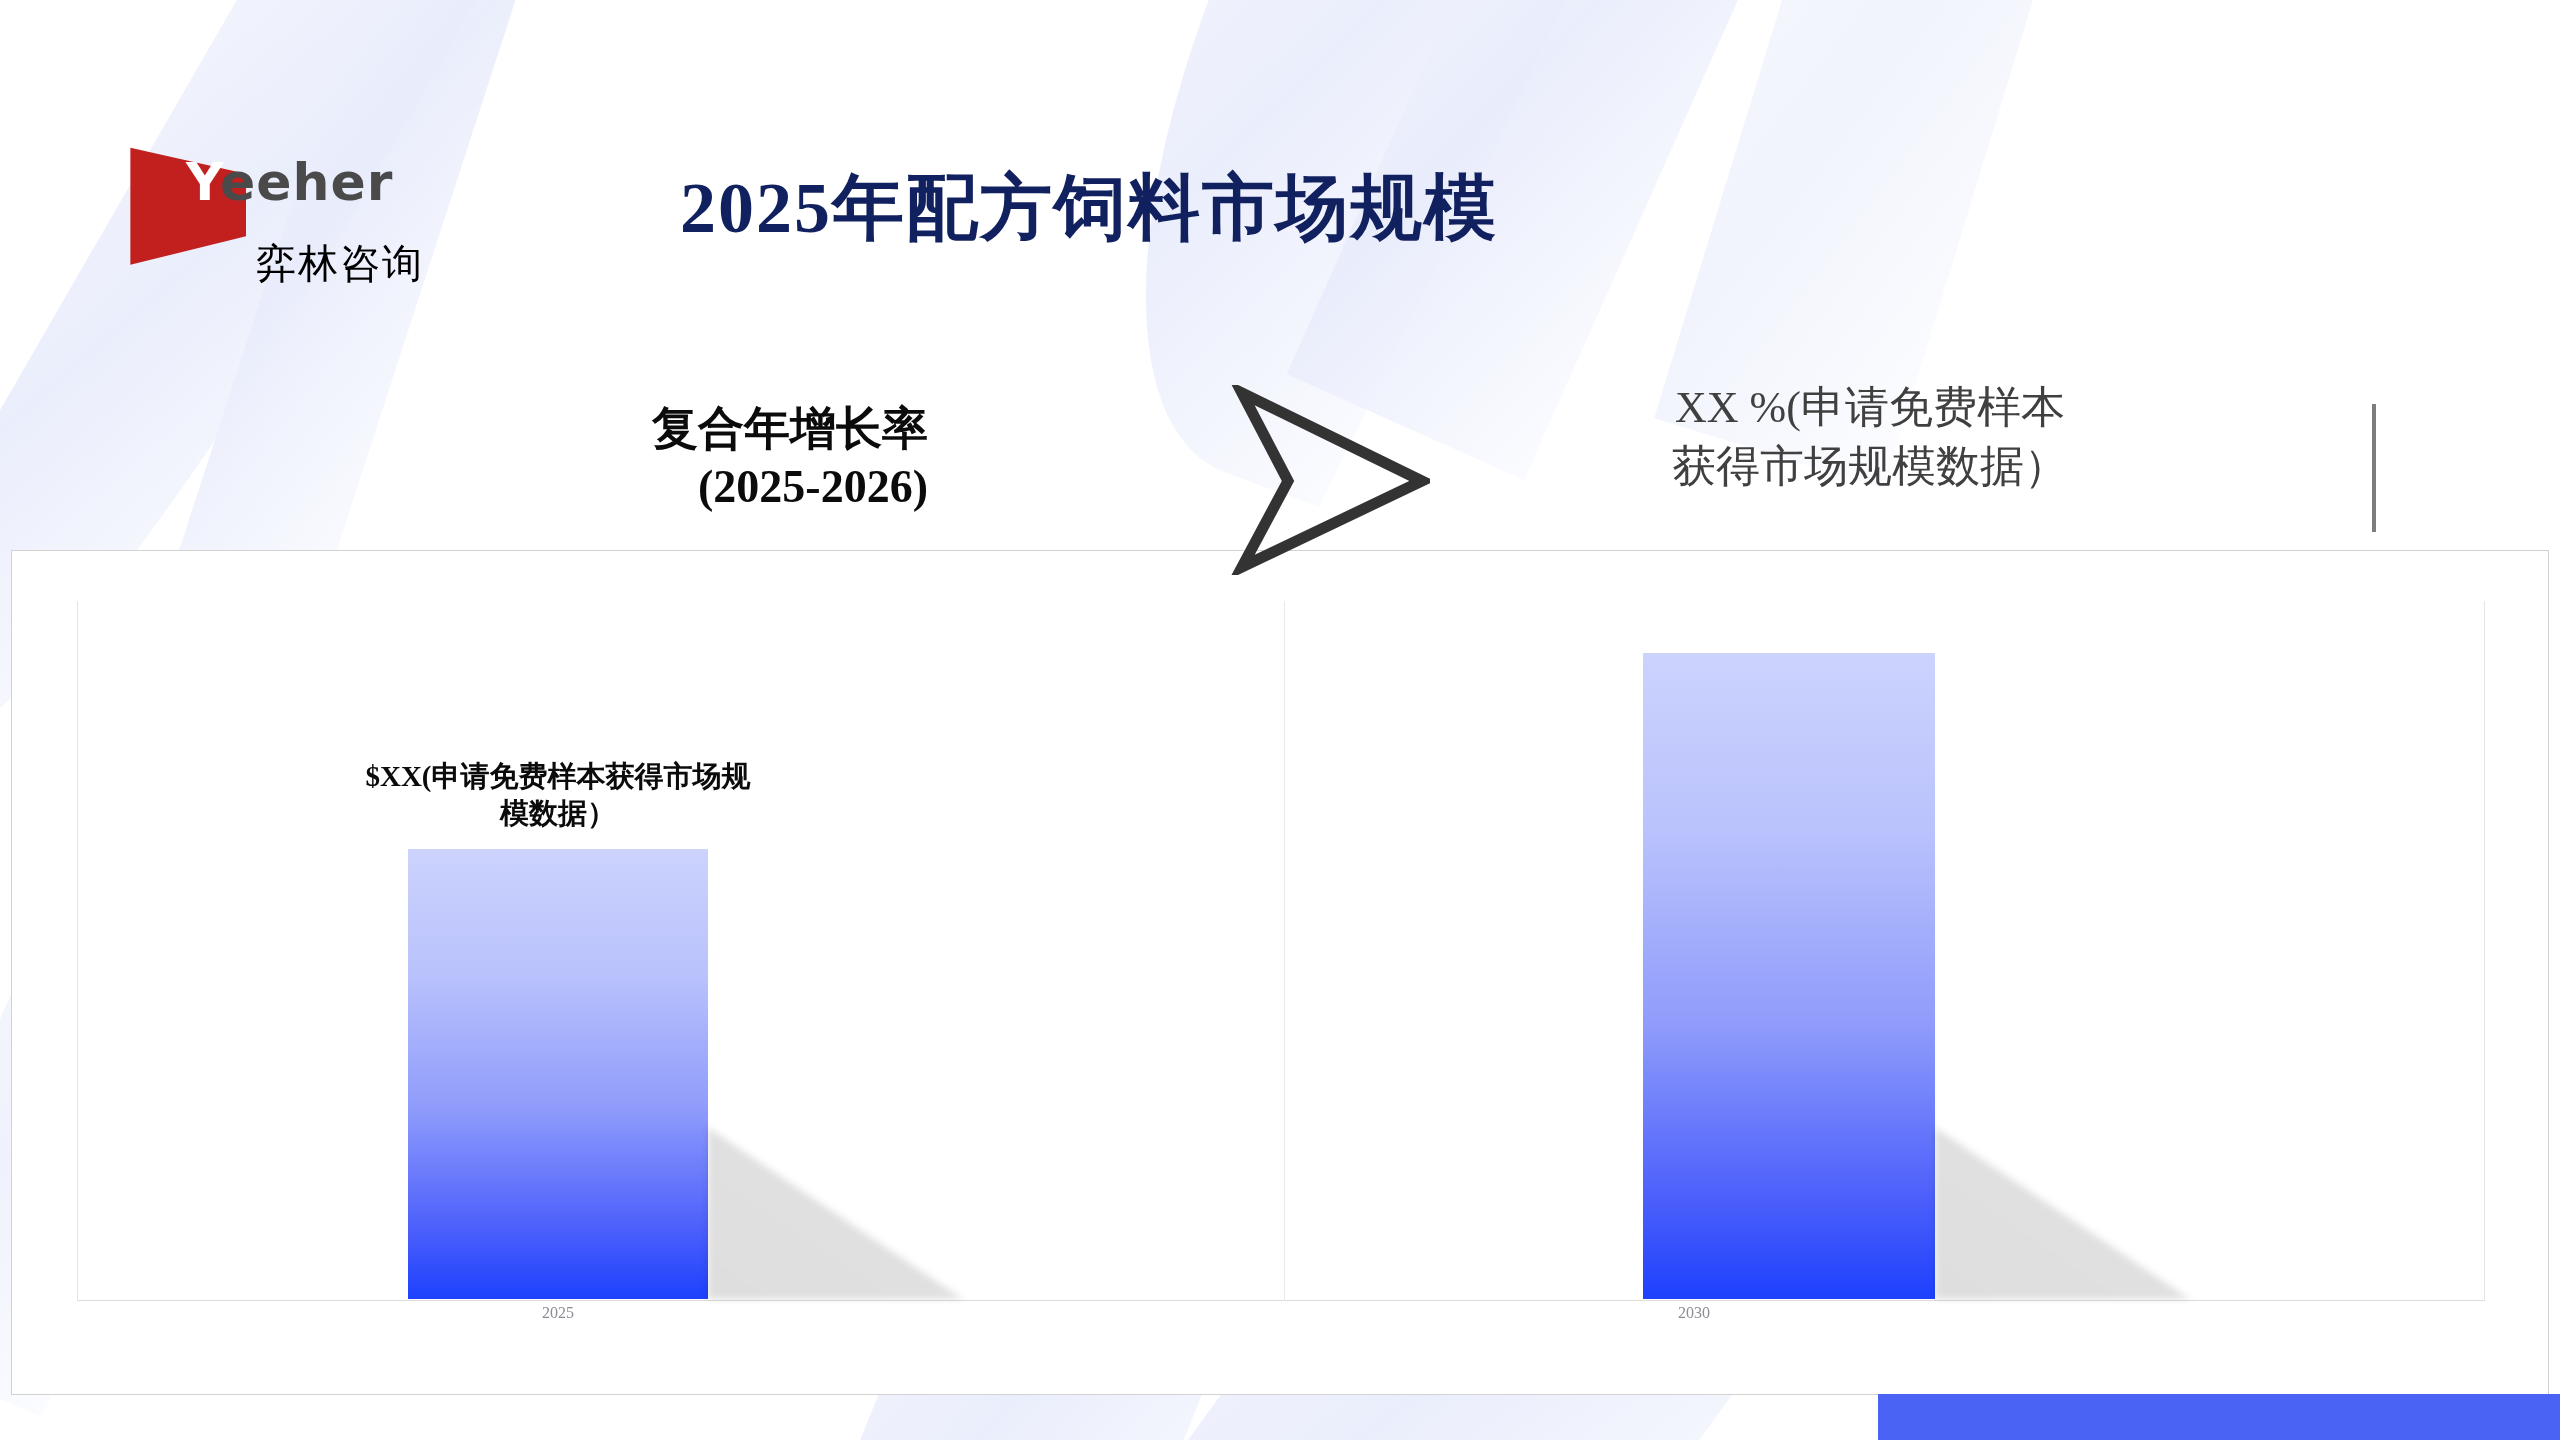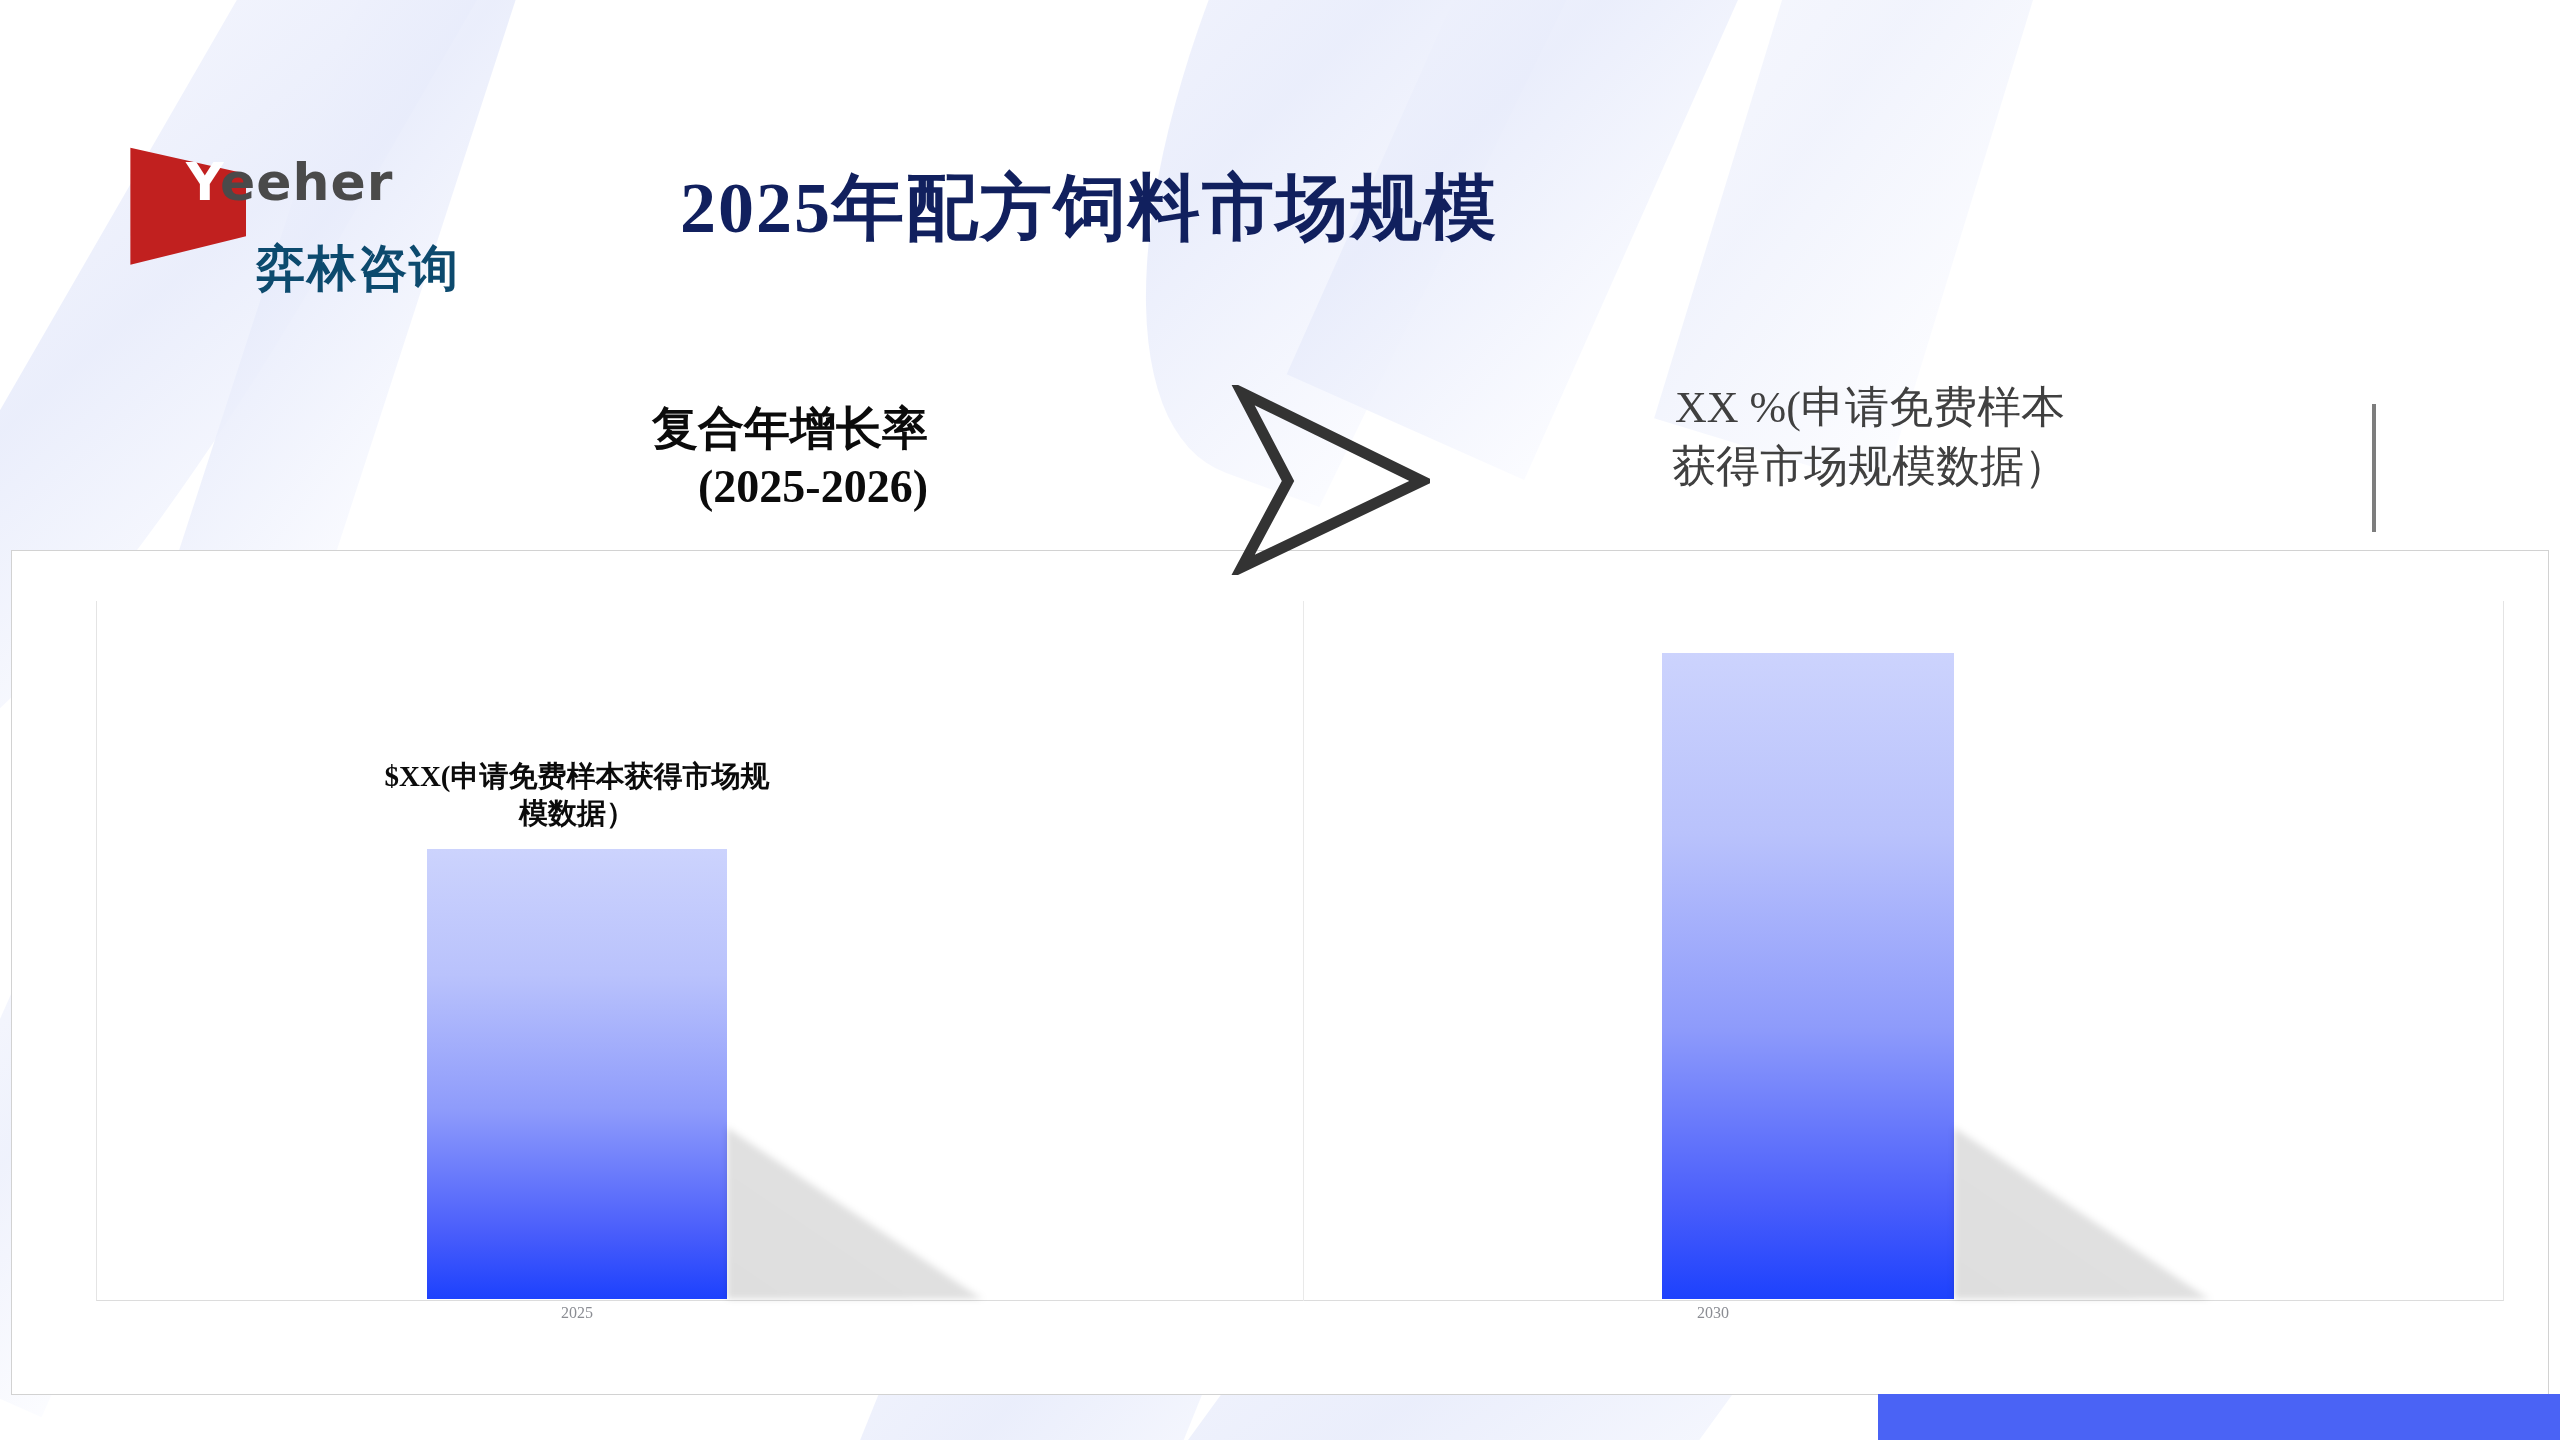--- a/index.html
+++ b/index.html
@@ -37,21 +37,21 @@
   .logo-word {
     position:absolute; left:58px; top:36px;
     font-family:"DejaVu Sans", sans-serif;
     font-weight:900; font-size:52px; letter-spacing:1px; line-height:1;
     color:#4a4a4a;
   }
   .logo-word .y-white { color:#ffffff; }
   .logo-cn {
     position:absolute; left:128px; top:116px;
     font-family:"DejaVu Sans", sans-serif;
-    font-weight:700; font-size:49px; letter-spacing:2px; color:#0c4a6e;
+    font-weight:400; font-size:40px; letter-spacing:2px; color:#000000;
   }
 
   
   .headline {
     position:absolute; left:680px; top:160px; z-index:5;
     font-size:72px; font-weight:700; color:#11205e;
     letter-spacing:2px; white-space:nowrap;
   }
 
   
@@ -77,21 +77,20 @@
   
   .panel {
     position:absolute; left:11px; top:550px; width:2538px; height:845px;
     background:#ffffff; border:1px solid #d2d2d2; z-index:4;
   }
   .chart-frame {
     position:absolute; left:65px; top:50px; width:2408px; height:700px;
     border-left:1px solid #e4e4e4;
     border-right:1px solid #e4e4e4;
     border-bottom:1px solid #dcdcdc;
-    margin-left:19px;
   }
   .group-divider {
     position:absolute; left:1206px; top:0; width:1px; height:700px;
     background:#e9e9e9;
   }
 
   
   .bar-group { position:absolute; bottom:1px; display:flex; flex-direction:column; align-items:center; }
   .bar {
     background:linear-gradient(180deg,#ccd3fd 0%,#b9c2fc 28%,#8e9bfb 58%,#4a5efb 85%,#1d41fd 100%);

